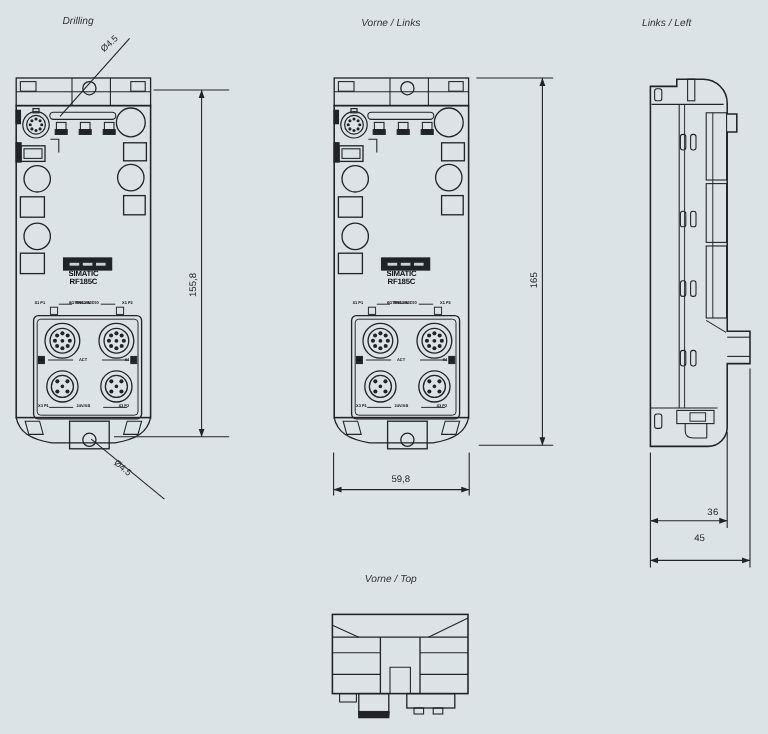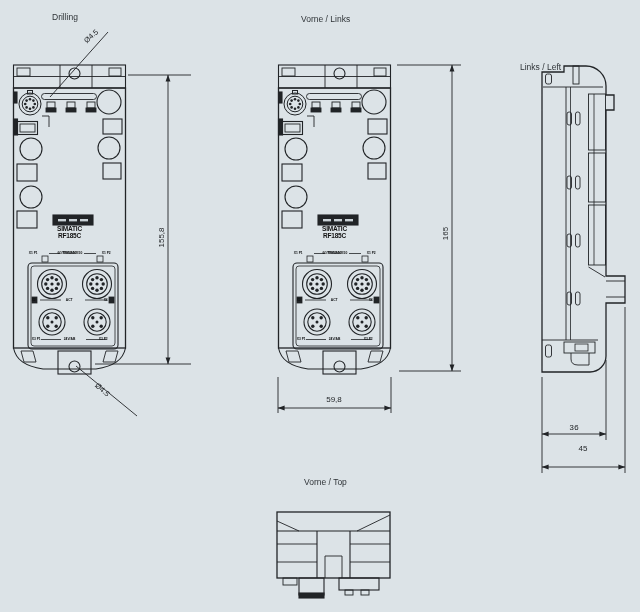--- a/index.html
+++ b/index.html
@@ -1,19 +1,19 @@
 <!DOCTYPE html>
 <html><head>
 <meta charset="utf-8">
 <style>
   html,body{margin:0;padding:0;}
   body{width:640px;height:612px;position:relative;background:#dce3e7;
        font-family:"Liberation Sans", sans-serif;overflow:hidden;}
   svg{position:absolute;left:0;top:0;}
-  .t{position:absolute;font-size:8.5px;color:#2e3337;white-space:nowrap;}
+  .t{position:absolute;font-size:8.5px;color:#2e3337;white-space:nowrap;font-style:italic;}
   .dim{position:absolute;font-size:8px;color:#24272a;white-space:nowrap;text-align:center;}
   .vdim{width:40px;transform:rotate(-90deg);transform-origin:center;}
   .diag-up{transform:rotate(-42deg);transform-origin:left bottom;font-size:7.5px;}
   .diag-dn{transform:rotate(40deg);transform-origin:left top;font-size:7.5px;}
   .devtext{position:absolute;width:113px;height:312px;pointer-events:none;}
   .brand{position:absolute;left:0;right:0;text-align:center;font-size:6.5px;font-weight:bold;
          color:#111;letter-spacing:-0.2px;line-height:1;}
   .artno{position:absolute;left:0;right:0;text-align:center;line-height:1;}
   .artno span{display:inline-block;font-size:7px;font-weight:bold;color:#111;
               transform:scale(0.48);transform-origin:center top;white-space:nowrap;}
@@ -231,29 +231,29 @@
     <rect x="299" y="578" width="25" height="17"></rect>
     <rect x="299" y="593" width="25" height="5" fill="#212427"></rect>
     <rect x="339" y="578" width="40" height="12"></rect>
     <rect x="345" y="590" width="8" height="5" stroke-width="0.9"></rect>
     <rect x="361" y="590" width="8" height="5" stroke-width="0.9"></rect>
   </g>
 </svg>
 
 <div class="t" style="left:52px;top:12px;">Drilling</div>
 <div class="t" style="left:301px;top:14px;">Vorne / Links</div>
-<div class="t" style="left:520px;top:14px;margin-top:48px;">Links / Left</div>
+<div class="t" style="left:535px;top:14px;">Links / Left</div>
 <div class="t" style="left:304px;top:477px;">Vorne / Top</div>
 
 <div class="dim diag-up" style="left:88px;top:36px;">Ø4.5</div>
 <div class="dim diag-dn" style="left:99px;top:381px;">Ø4.5</div>
 <div class="dim vdim" style="left:141px;top:233px;">155,8</div>
 <div class="dim vdim" style="left:425px;top:229px;">165</div>
 <div class="dim" style="left:314px;top:395px;width:40px;">59,8</div>
-<div class="dim" style="left:559px;top:423px;width:30px;font-family:Liberation Mono, monospace;">36</div>
+<div class="dim" style="left:579px;top:423px;width:30px;font-family:Liberation Mono, monospace;">36</div>
 <div class="dim" style="left:568px;top:444px;width:30px;">45</div>
 
 <div class="devtext" style="left:13px;top:63px;">
   <div class="brand" style="top:163px;">SIMATIC</div>
   <div class="brand" style="top:170px;">RF185C</div>
   <div class="artno" style="top:181px;"><span>6GT2002-0JE50</span></div>
   <div class="port-row pr1" style="top:187px;">
     <span>X1 P1</span>
     <span>PN/LAN</span>
     <span>X1 P2</span>

